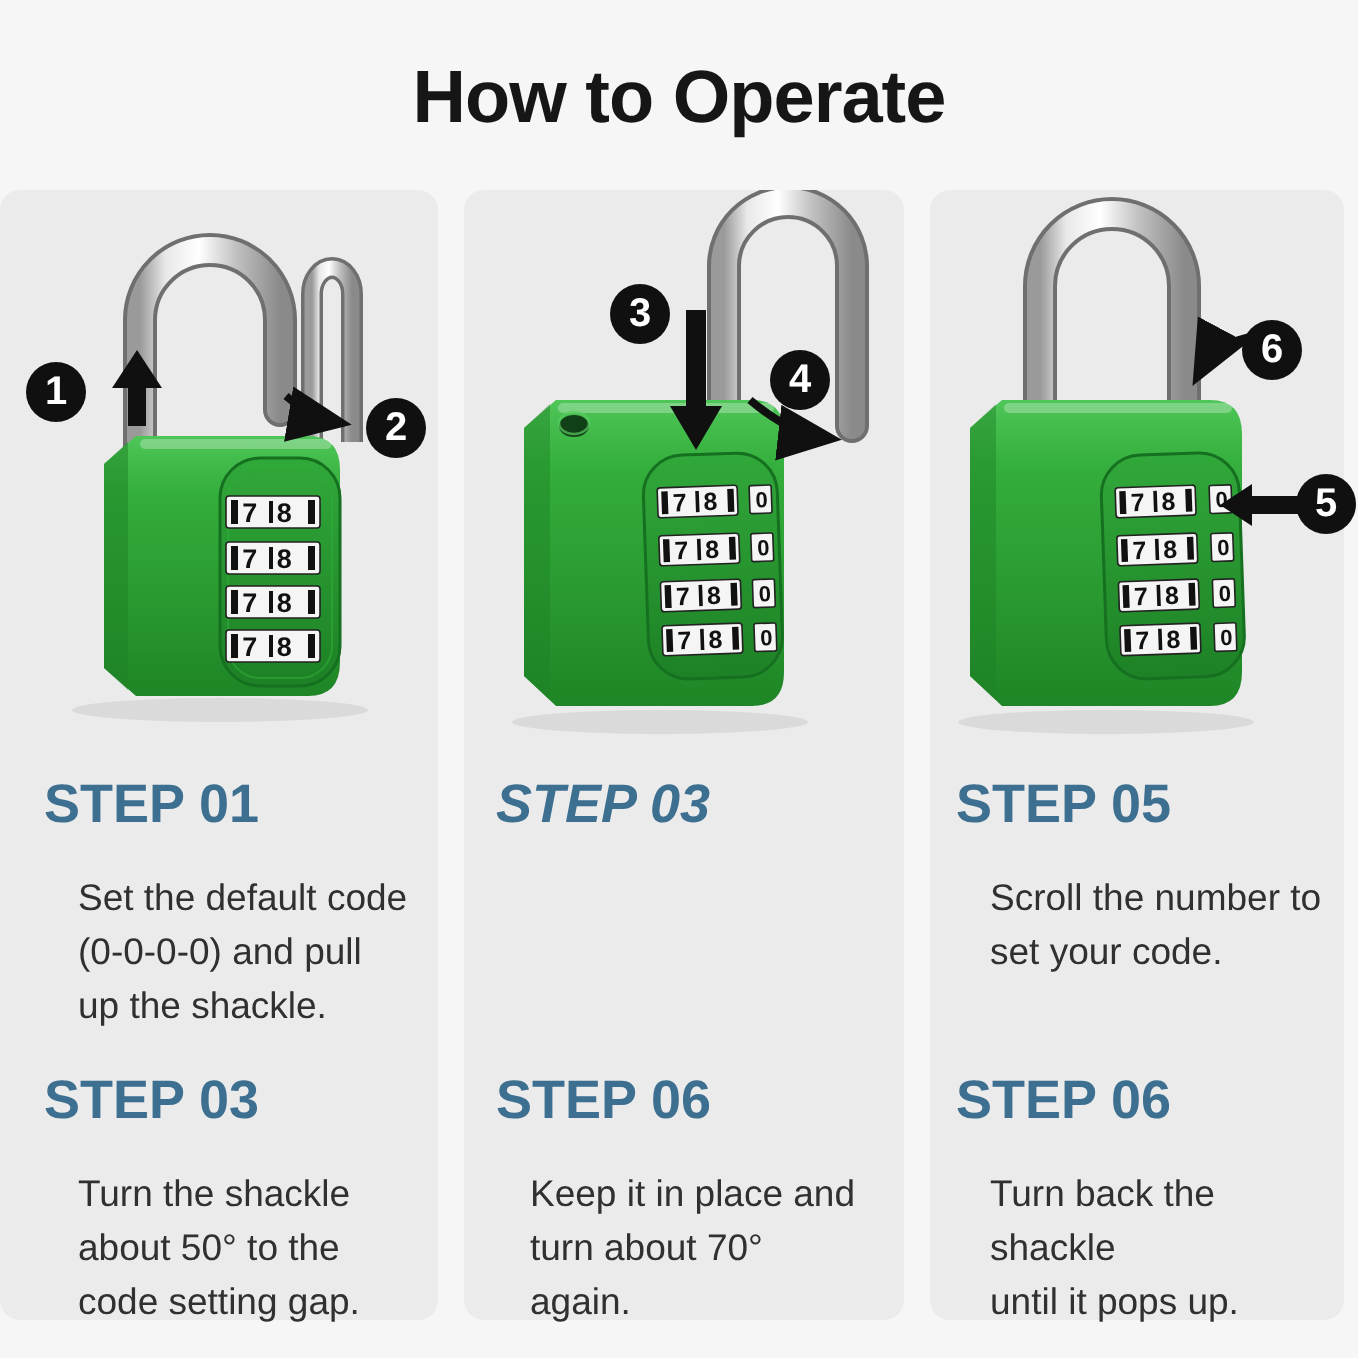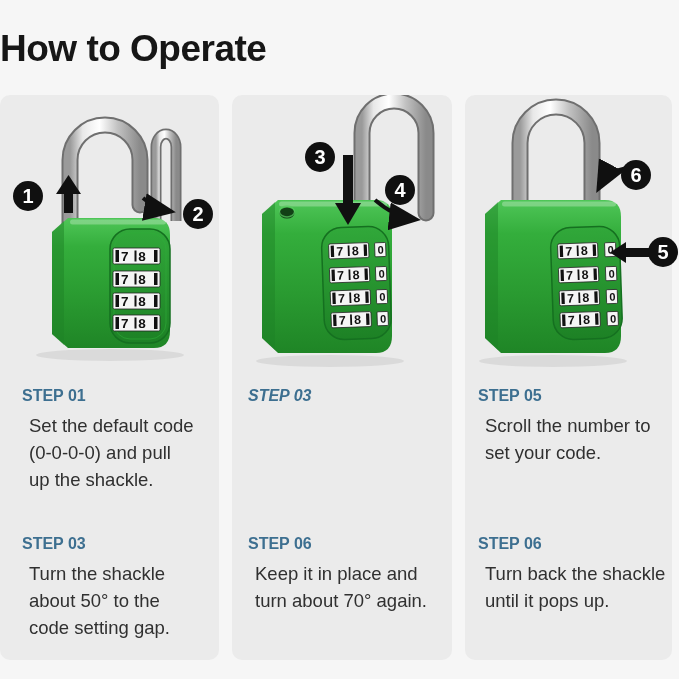--- a/index.html
+++ b/index.html
@@ -5,35 +5,35 @@
   html,body { margin:0; padding:0; background:#fff; }
   .stage {
     position:relative; width:679px; height:679px; overflow:hidden;
     background:#f6f6f6; font-family:"Liberation Sans", sans-serif;
   }
   .card { position:absolute; top:95px; height:565px; background:#ebebeb; border-radius:10px; }
   #card1 { left:0;   width:219px; }
   #card2 { left:232px; width:220px; }
   #card3 { left:465px; width:207px; }
   .title {
-    position:absolute; top:28px; left:0; width:679px; text-align:left;
+    position:absolute; top:28px; left:0; width:679px; text-align:center;
     font-size:37px; font-weight:bold; color:#161616; letter-spacing:-0.5px; margin:0;
   }
   svg.lock { position:absolute; z-index:2; }
   #lock1 { left:8px;   top:105px; }
   #lock2 { left:235px; top:95px; }
   #lock3 { left:460px; top:95px; }
   .badge {
     position:absolute; z-index:6; width:30px; height:30px; border-radius:50%;
     background:#101010; color:#fff; font-size:20px; font-weight:bold;
     line-height:30px; text-align:center;
   }
   .step { position:absolute; z-index:4; width:205px; }
-  .step h2 { margin:0 0 5px 0; font-size:16px; font-weight:bold; color:#3d6f90; }
-  .step p  { margin:7px; font-size:18.5px; line-height:27px; color:#303030; white-space:pre-line; }
+  .step h2 { margin:0 0 5px 0; font-size:27px; font-weight:bold; color:#3d6f90; }
+  .step p  { margin:17px; font-size:18.5px; line-height:27px; color:#303030; white-space:pre-line; }
   .s1 { left:22px;  top:387px; }
   .s2 { left:22px;  top:535px; }
   .s3 { left:248px; top:387px;font-style:italic; }
   .s4 { left:248px; top:535px; }
   .s5 { left:478px; top:387px; }
   .s6 { left:478px; top:535px; }
   .winText { font-family:"Liberation Sans", sans-serif; font-weight:bold; fill:#111; }
 </style>
 </head>
 <body>

